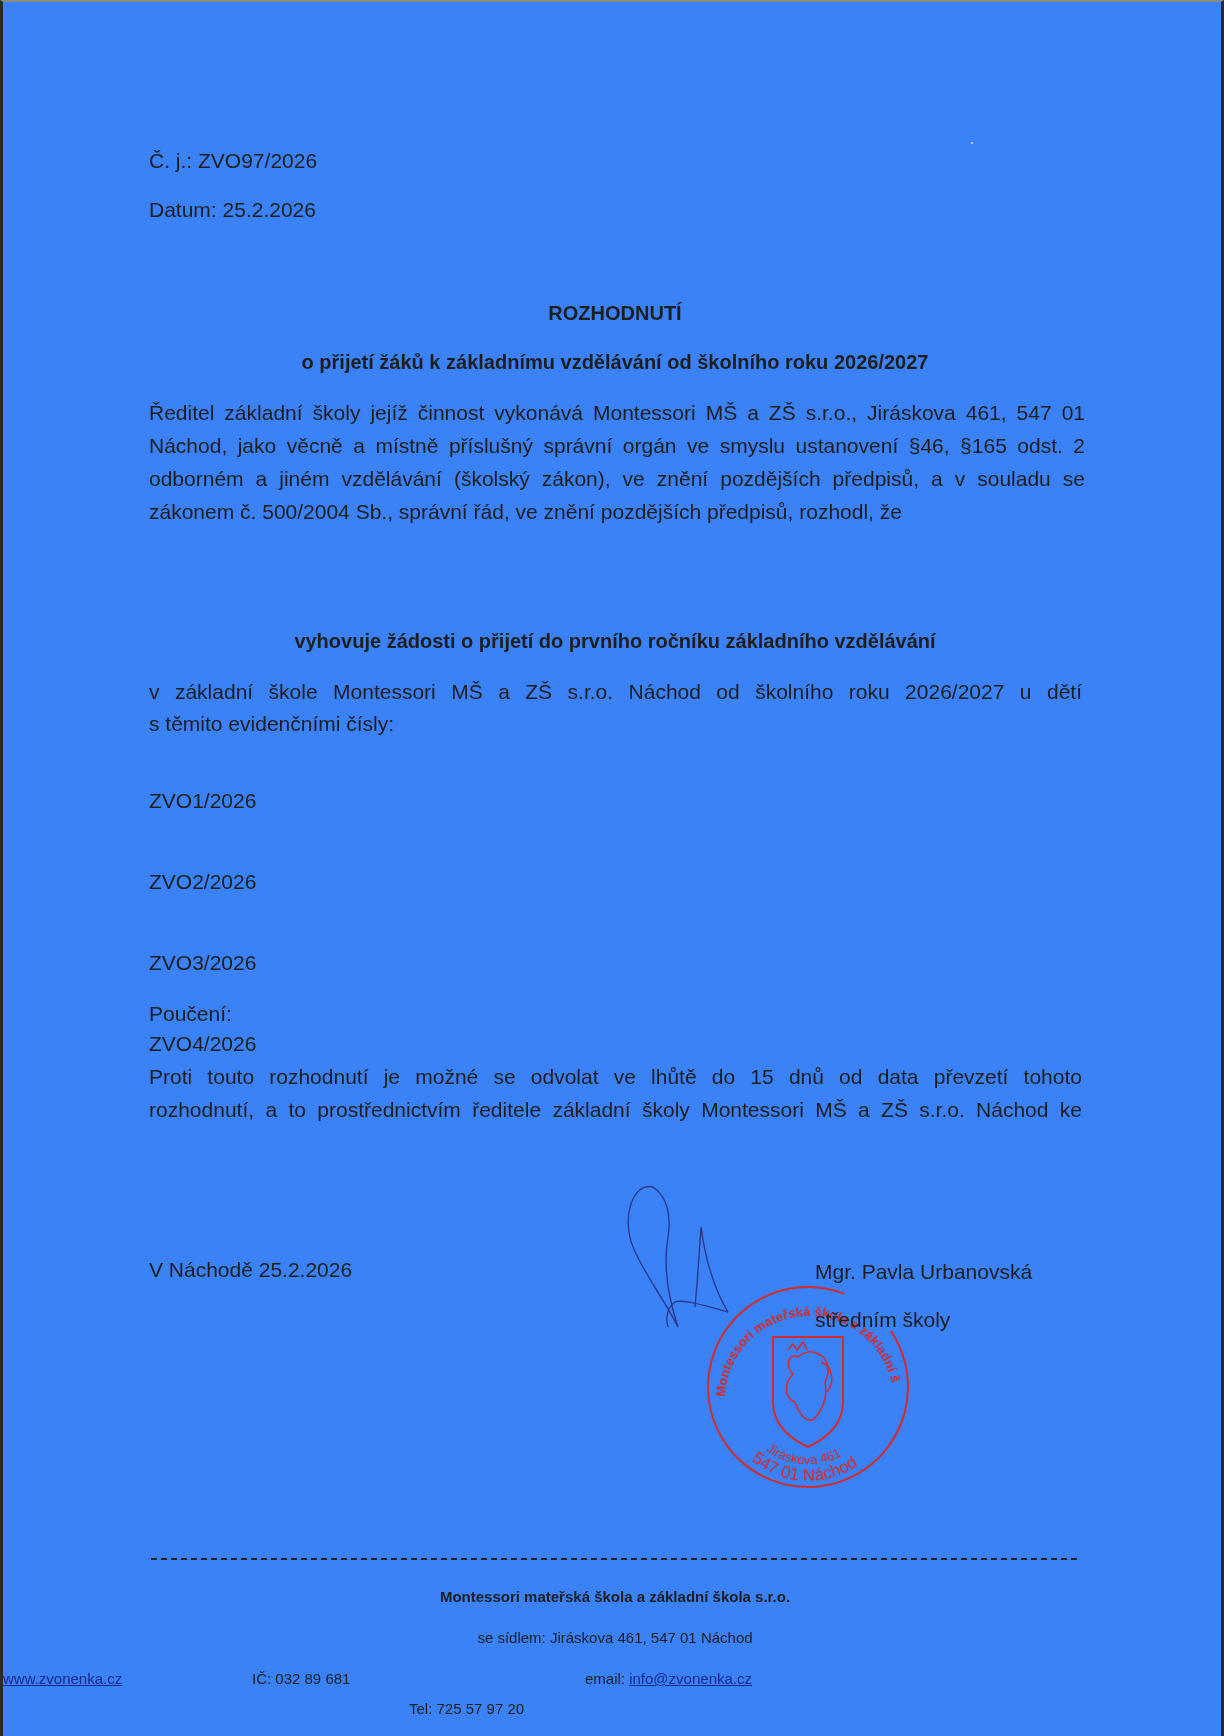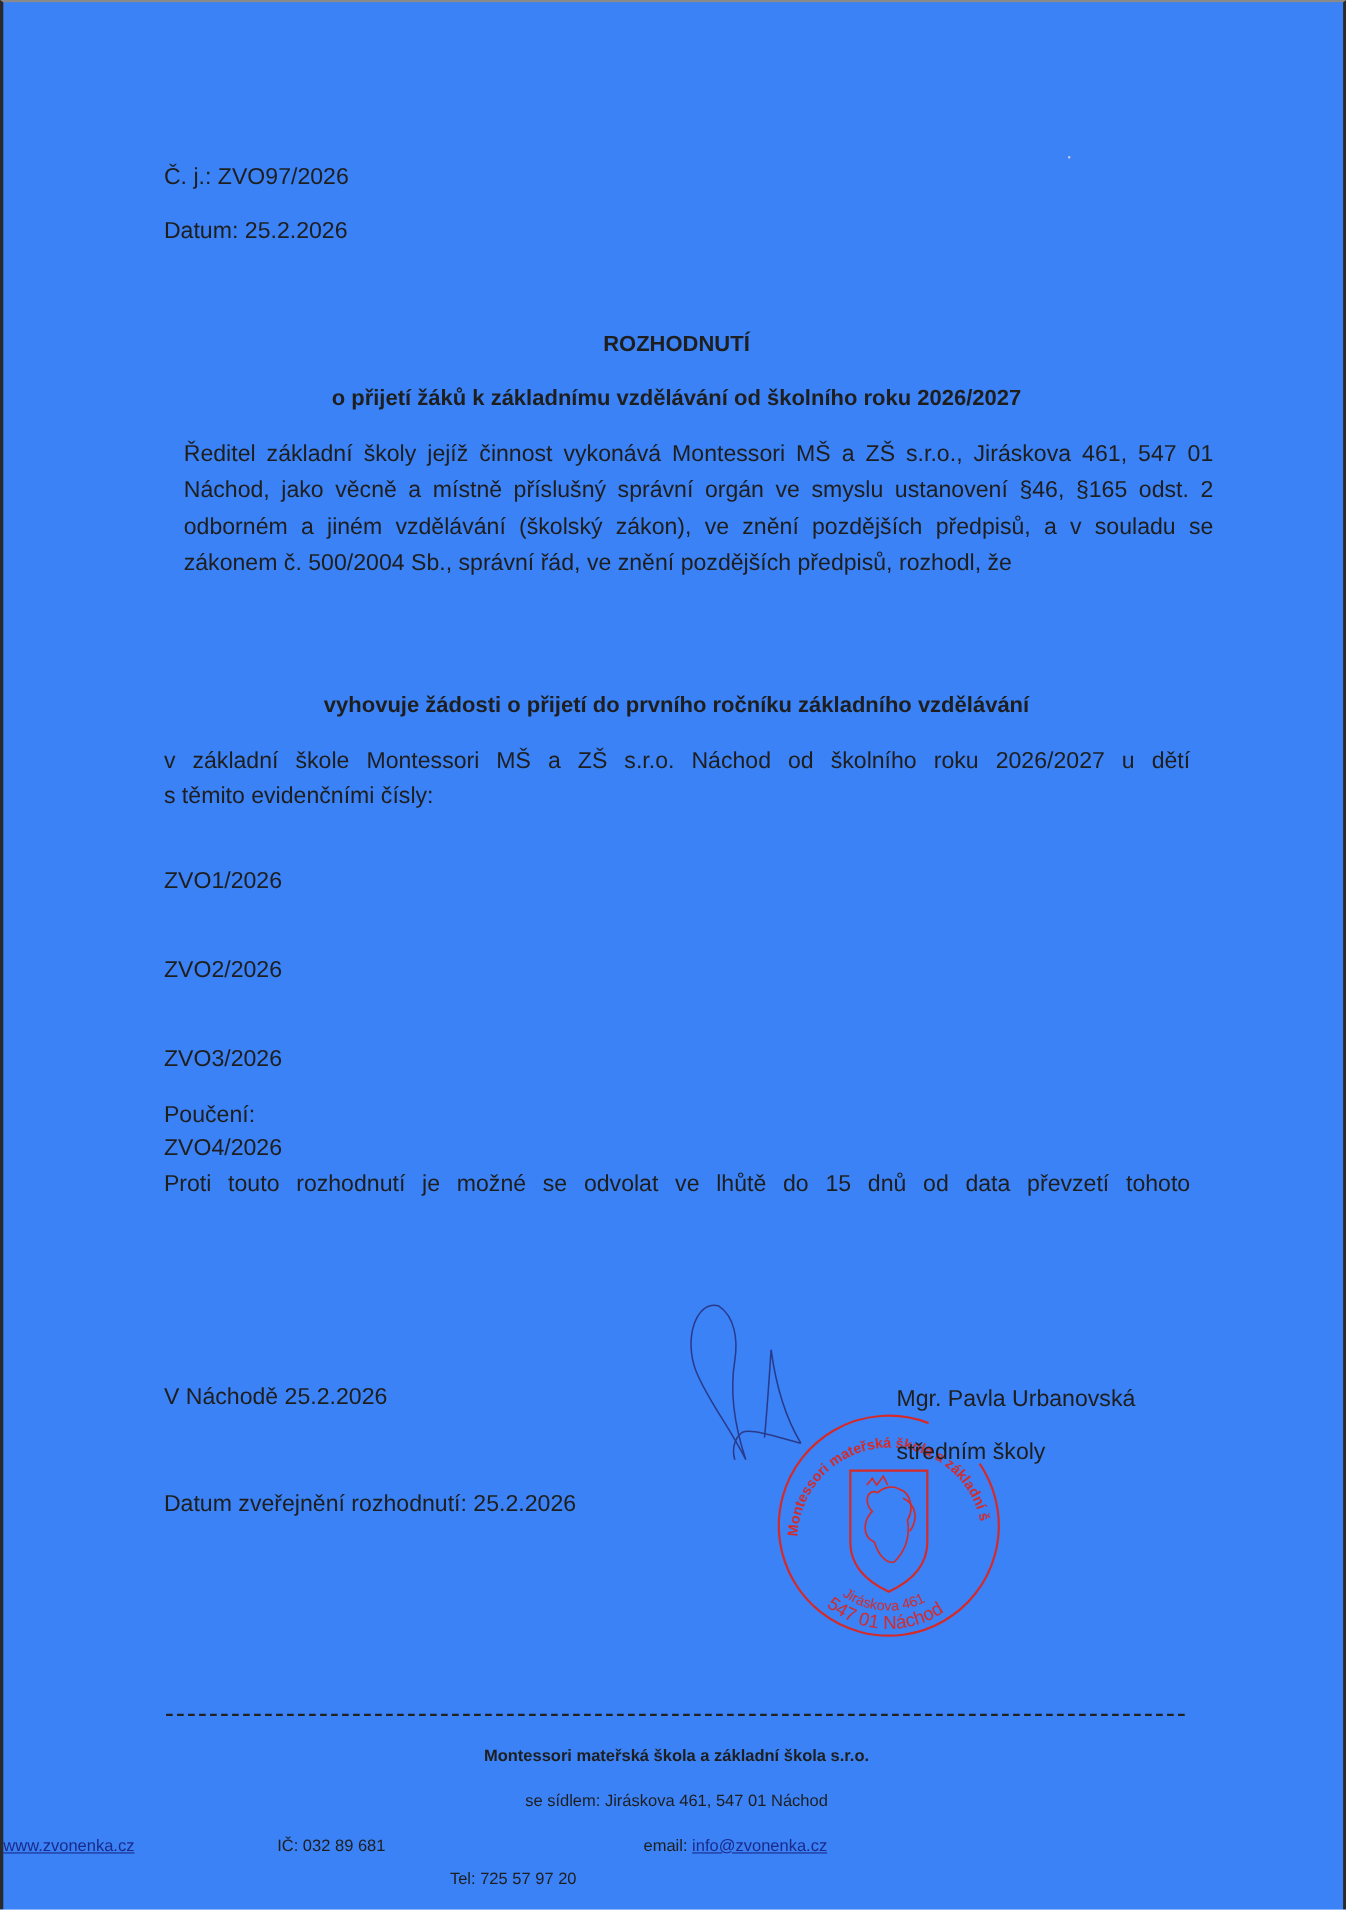--- a/index.html
+++ b/index.html
@@ -20,21 +20,20 @@
     .abs { position: absolute; white-space: nowrap; }
     .t21 { font-size: 21px; }
     .ref { left: 146px; top: 147px; }
     .date { left: 146px; top: 196px; }
     .title { left: 0; width: 1224px; top: 300px; text-align: center; font-size: 20px; font-weight: bold; }
     .subtitle { left: 0; width: 1224px; top: 349px; text-align: center; font-size: 20px; font-weight: bold; }
     .para {
       position: absolute; left: 146px; width: 936px; top: 394px;
       font-size: 21px; line-height: 33px; text-align: justify;
       text-align-last: left;
-      margin-left: 18px;
     }
     .para .line { display: block; text-align: justify; text-align-last: justify; white-space: nowrap; }
     .para .line.last { text-align-last: left; }
     .decision { left: 0; width: 1224px; top: 628px; text-align: center; font-size: 20px; font-weight: bold; }
     .para2 {
       position: absolute; left: 146px; width: 933px; top: 674px;
       font-size: 21px; line-height: 32px;
     }
     .para2 .line { display: block; text-align: justify; text-align-last: justify; }
     .para2 .line.last { text-align-last: left; }
@@ -105,24 +104,24 @@
     <span class="id">ZVO1/2026</span>
     <span class="id">ZVO2/2026</span>
     <span class="id">ZVO3/2026</span>
     <span class="id">ZVO4/2026</span>
   </div>
 
   <div class="abs poucheni">Poučení:</div>
 
   <div class="para3">
     <span class="line">Proti touto rozhodnutí je možné se odvolat ve lhůtě do 15 dnů od data převzetí tohoto</span>
+    <span class="line">rozhodnutí, a to prostřednictvím ředitele základní školy Montessori MŠ a ZŠ s.r.o. Náchod ke</span>
   </div>
 
   <div class="abs place-date">V Náchodě 25.2.2026</div>
-  <div class="abs pub-date">Datum zveřejnění rozhodnutí: 25.2.2026</div>
 
   <svg class="signature" viewBox="0 0 120 200">
     <path d="M30 10 C 10 5, -2 40, 10 70 C 20 95, 40 120, 55 150 C 45 120, 40 90, 45 60 C 48 40, 45 20, 30 10 Z" fill="none" stroke="#2a3a8a" stroke-width="1.4"></path>
     <path d="M45 150 C 42 140, 45 130, 52 125 C 60 122, 80 128, 105 135" fill="none" stroke="#2a3a8a" stroke-width="1.4"></path>
     <path d="M78 50 C 76 80, 74 110, 72 130 M78 50 C 82 80, 90 110, 105 135" fill="none" stroke="#2a3a8a" stroke-width="1.4"></path>
   </svg>
 
   <svg class="stamp" viewBox="0 0 210 210">
     <defs>
       <path id="arcTop" d="M 22 115 A 84 84 0 0 1 188 100"></path>

